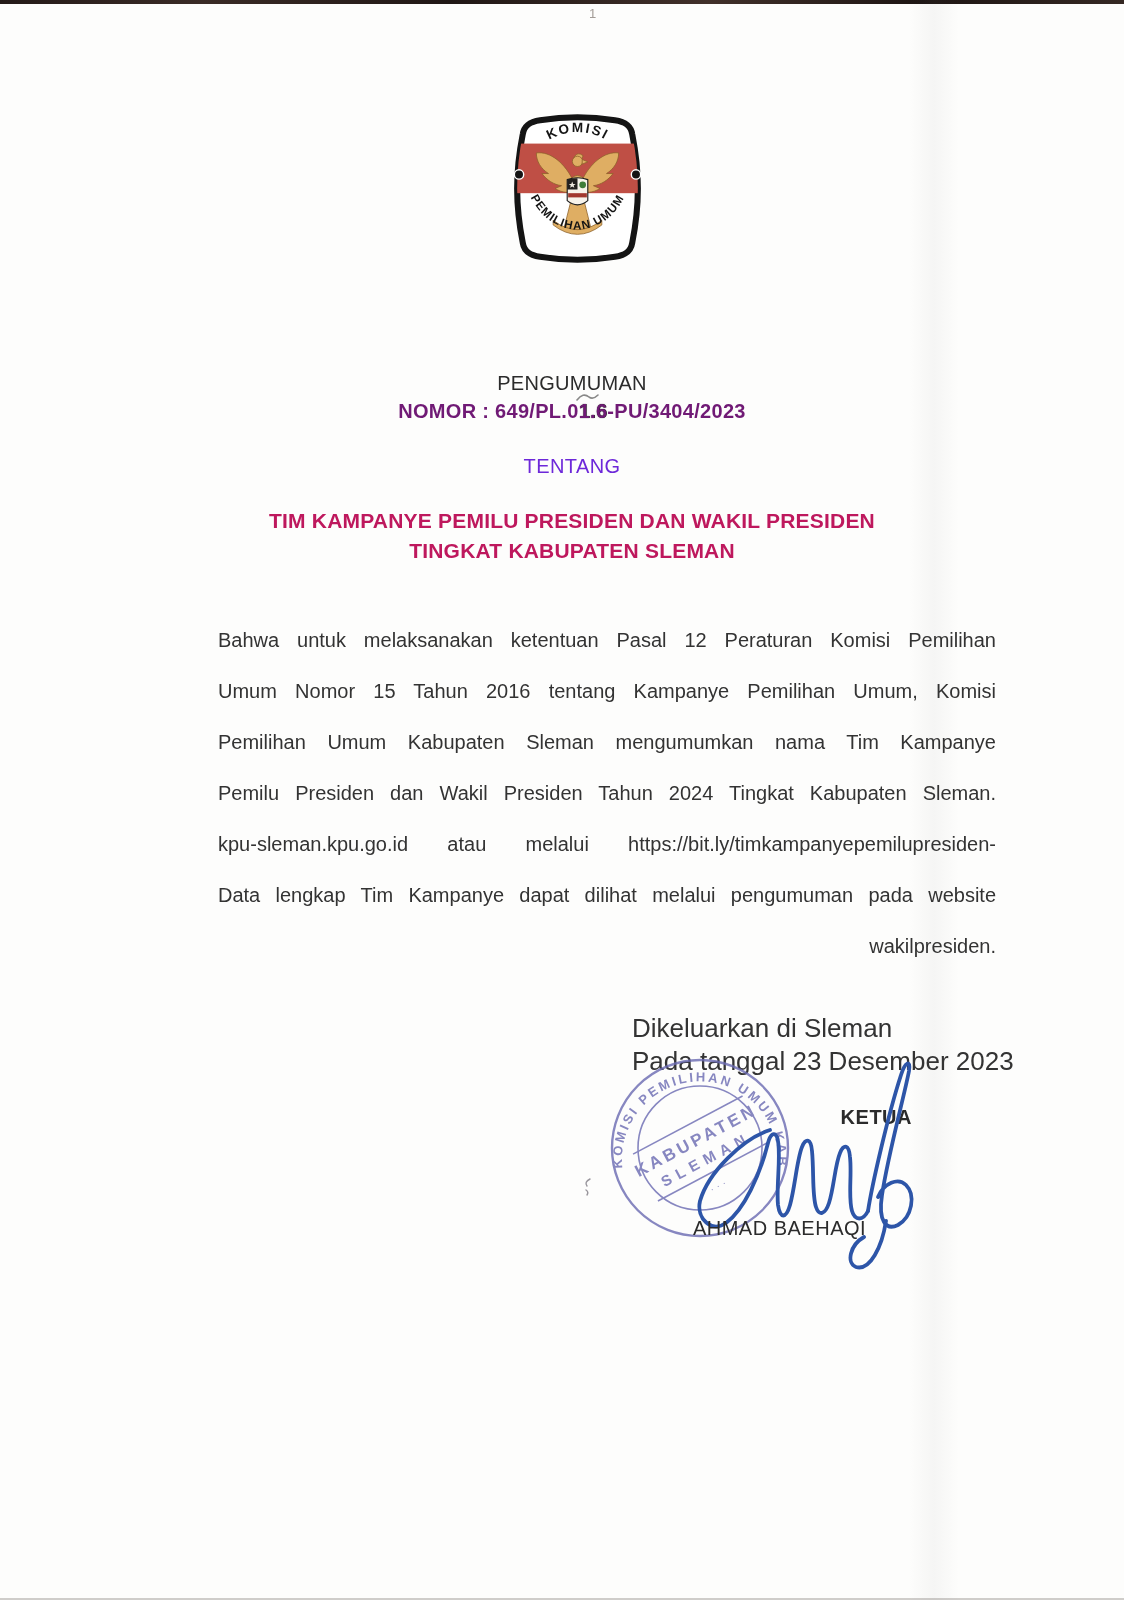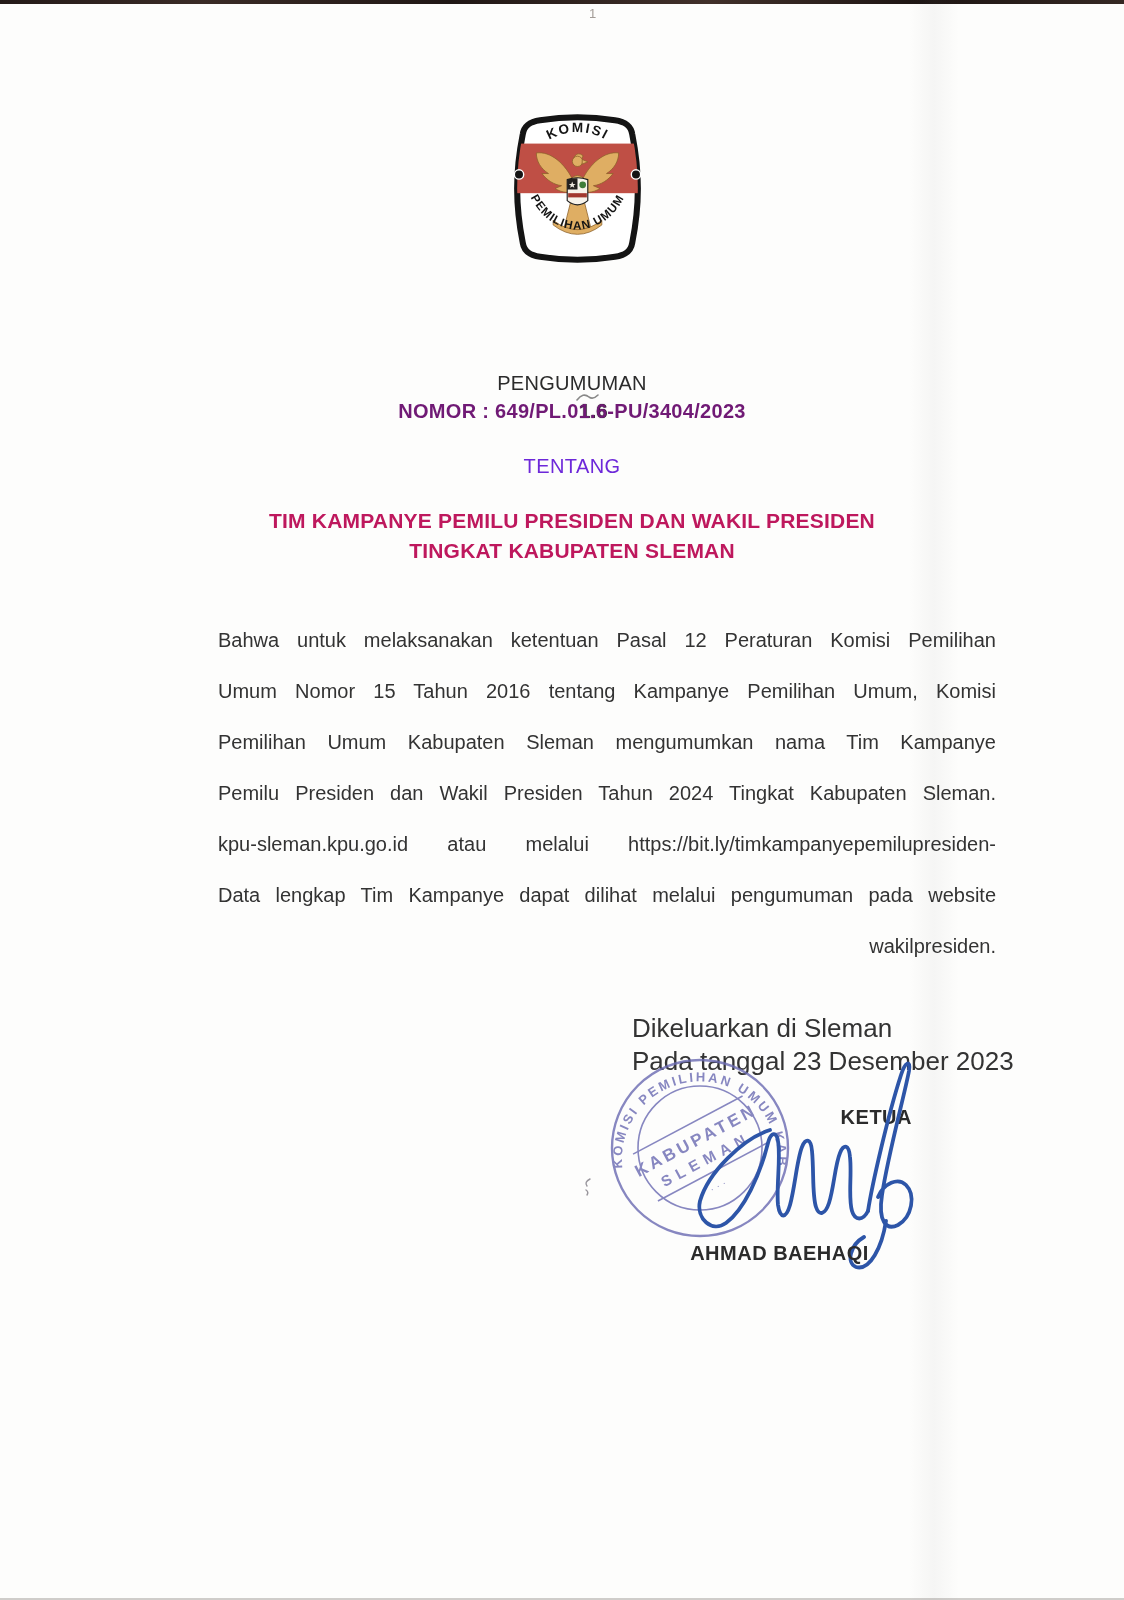--- a/index.html
+++ b/index.html
@@ -28,21 +28,21 @@
   .smudge{text-shadow:0 0 1px #1a1a1a, .7px .4px 0 #2a2a2a;}
   .h-tentang{top:455px;font-size:20px;font-weight:normal;color:#6d28d9;letter-spacing:.4px;}
   .h-subject{top:506px;font-size:21px;line-height:30px;font-weight:bold;color:#be185d;letter-spacing:.2px;}
 
   .body-block{position:absolute;left:218px;top:615px;width:778px;font-size:20px;color:#333;}
   .body-line{line-height:51px;text-align:justify;text-align-last:justify;white-space:normal;word-spacing:1px;}
   .body-line.last{text-align:right;text-align-last:auto;}
 
   .closing-place-date{position:absolute;left:632px;top:1012px;font-size:26px;line-height:33px;color:#333;}
   .ketua{position:absolute;left:632px;top:1106px;width:280px;text-align:right;font-size:20px;font-weight:bold;color:#2b2b2b;letter-spacing:.5px;}
-  .signer-name{position:absolute;left:632px;top:1242px;width:295px;text-align:center;font-size:20px;font-weight:bold;color:#2b2b2b;letter-spacing:.5px;}
+  .signer-name{position:absolute;left:632px;top:1217px;width:295px;text-align:center;font-size:20px;font-weight:normal;color:#2b2b2b;letter-spacing:.5px;}
 
   .logo-wrap{position:absolute;left:512px;top:110px;width:131px;height:157px;}
   .stamp-wrap{position:absolute;left:600px;top:1048px;width:200px;height:200px;opacity:.8;}
   .sig-wrap{position:absolute;left:620px;top:1035px;width:320px;height:245px;}
   .ink-smudge{position:absolute;left:573px;top:390px;width:28px;height:14px;}
   .stray-mark{position:absolute;left:581px;top:1176px;width:14px;height:22px;}
 </style>
 </head>
 <body>
 

